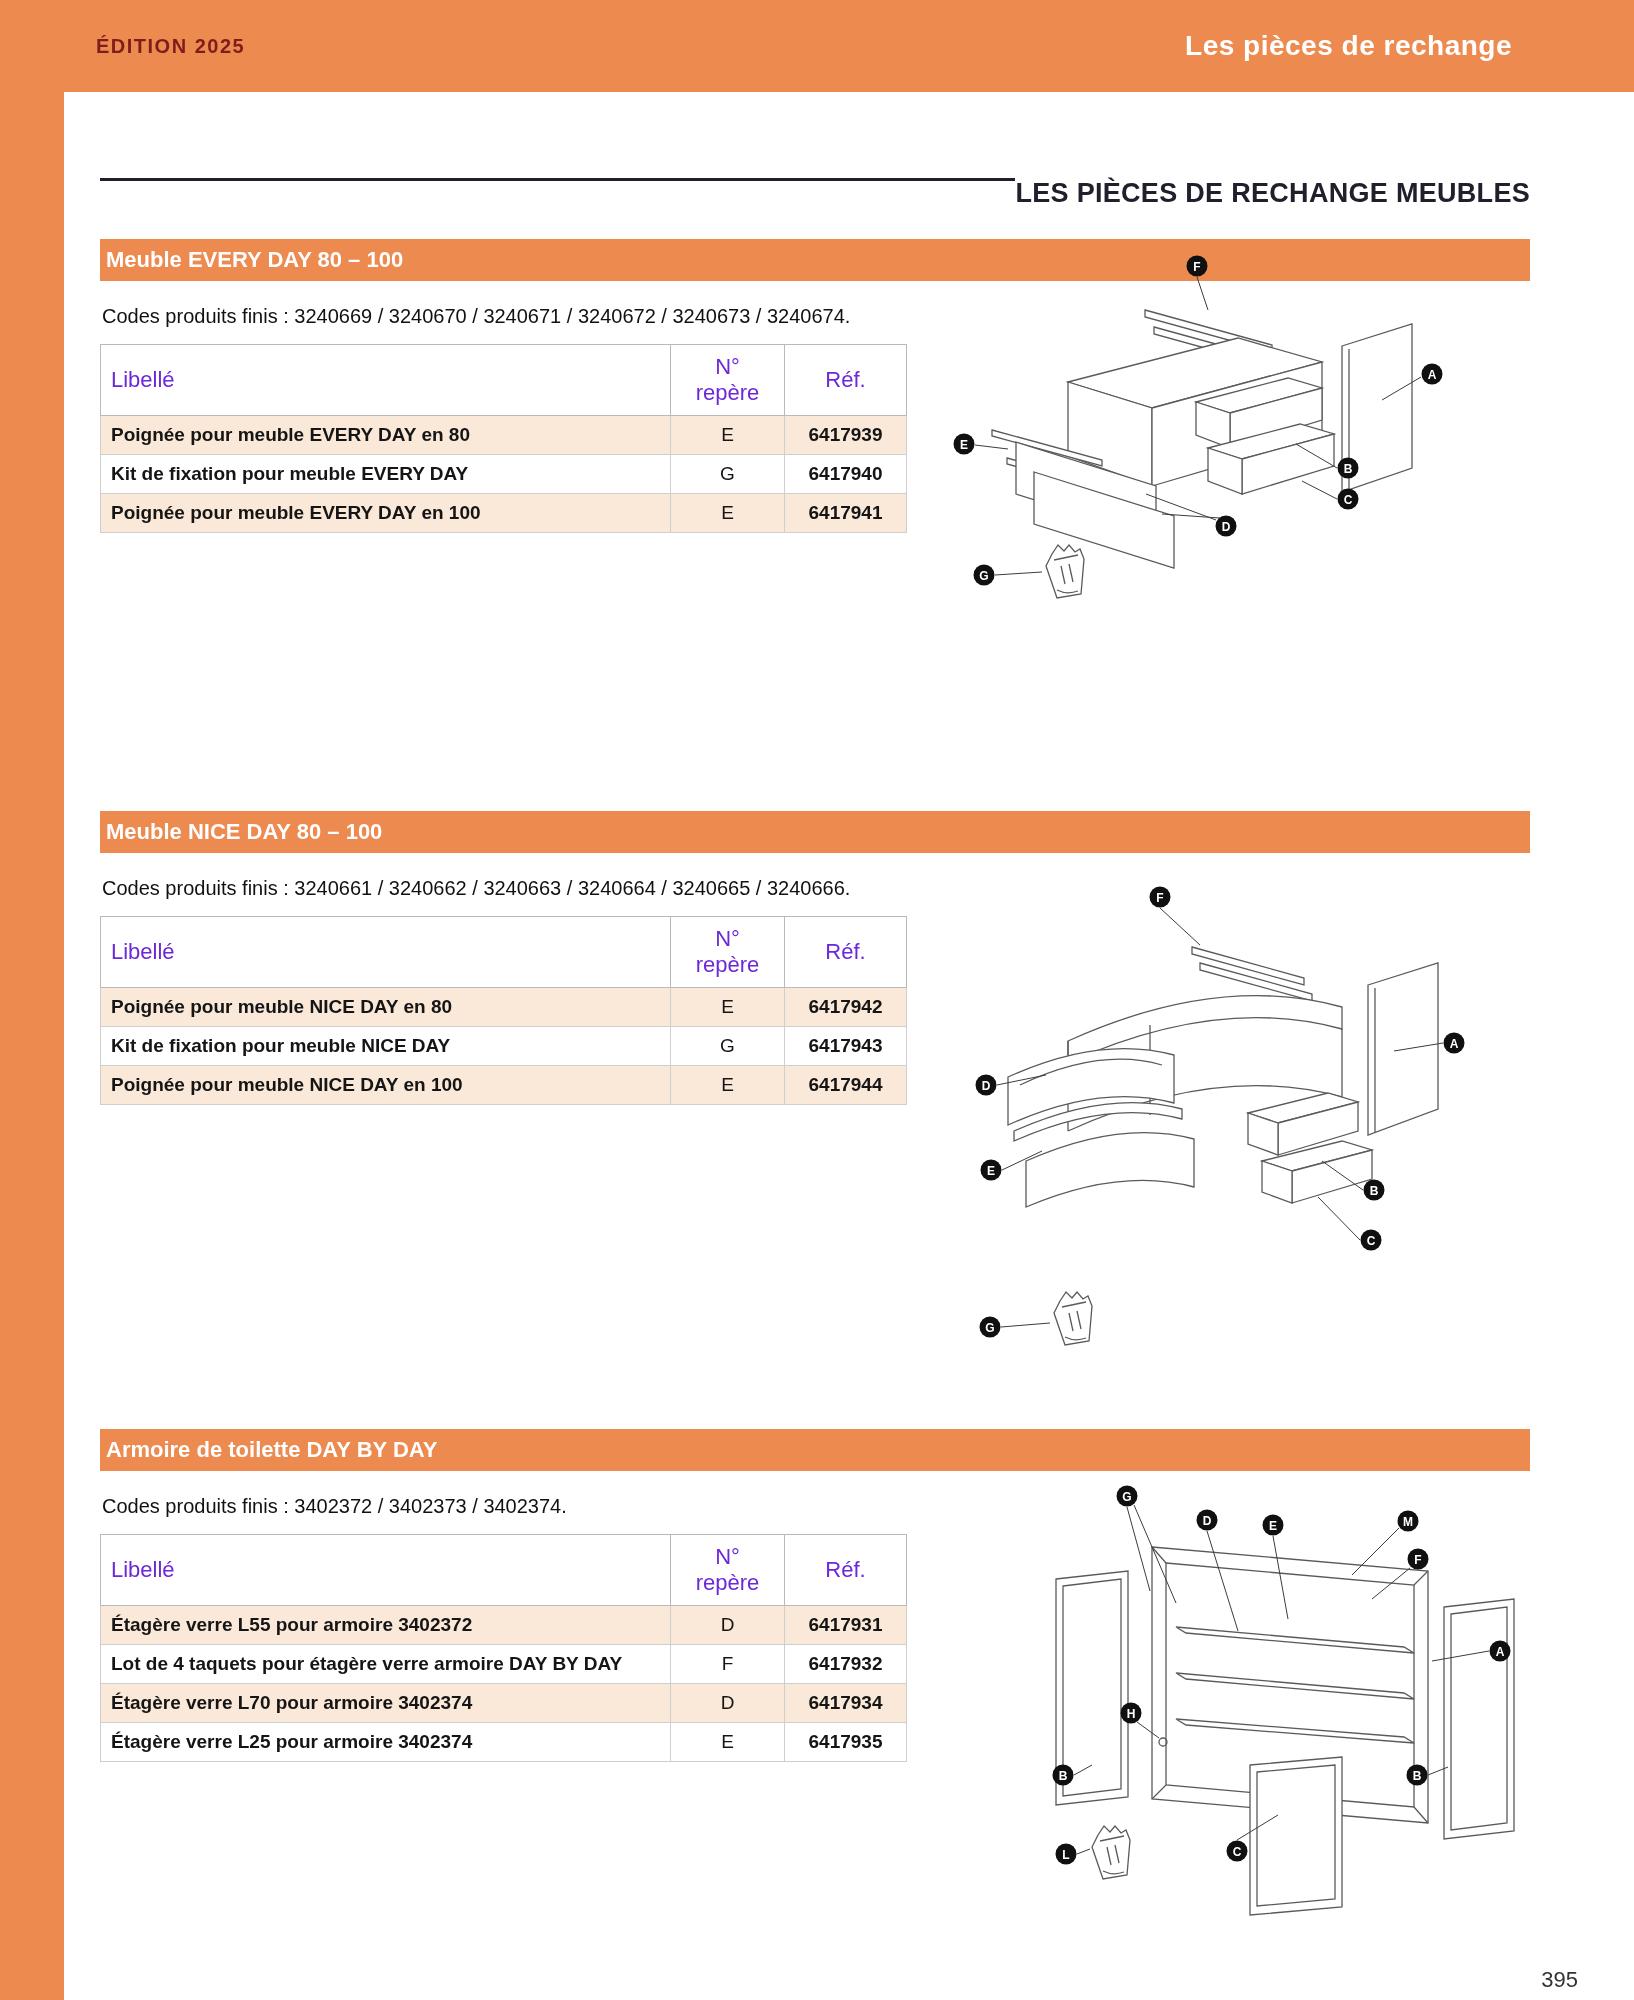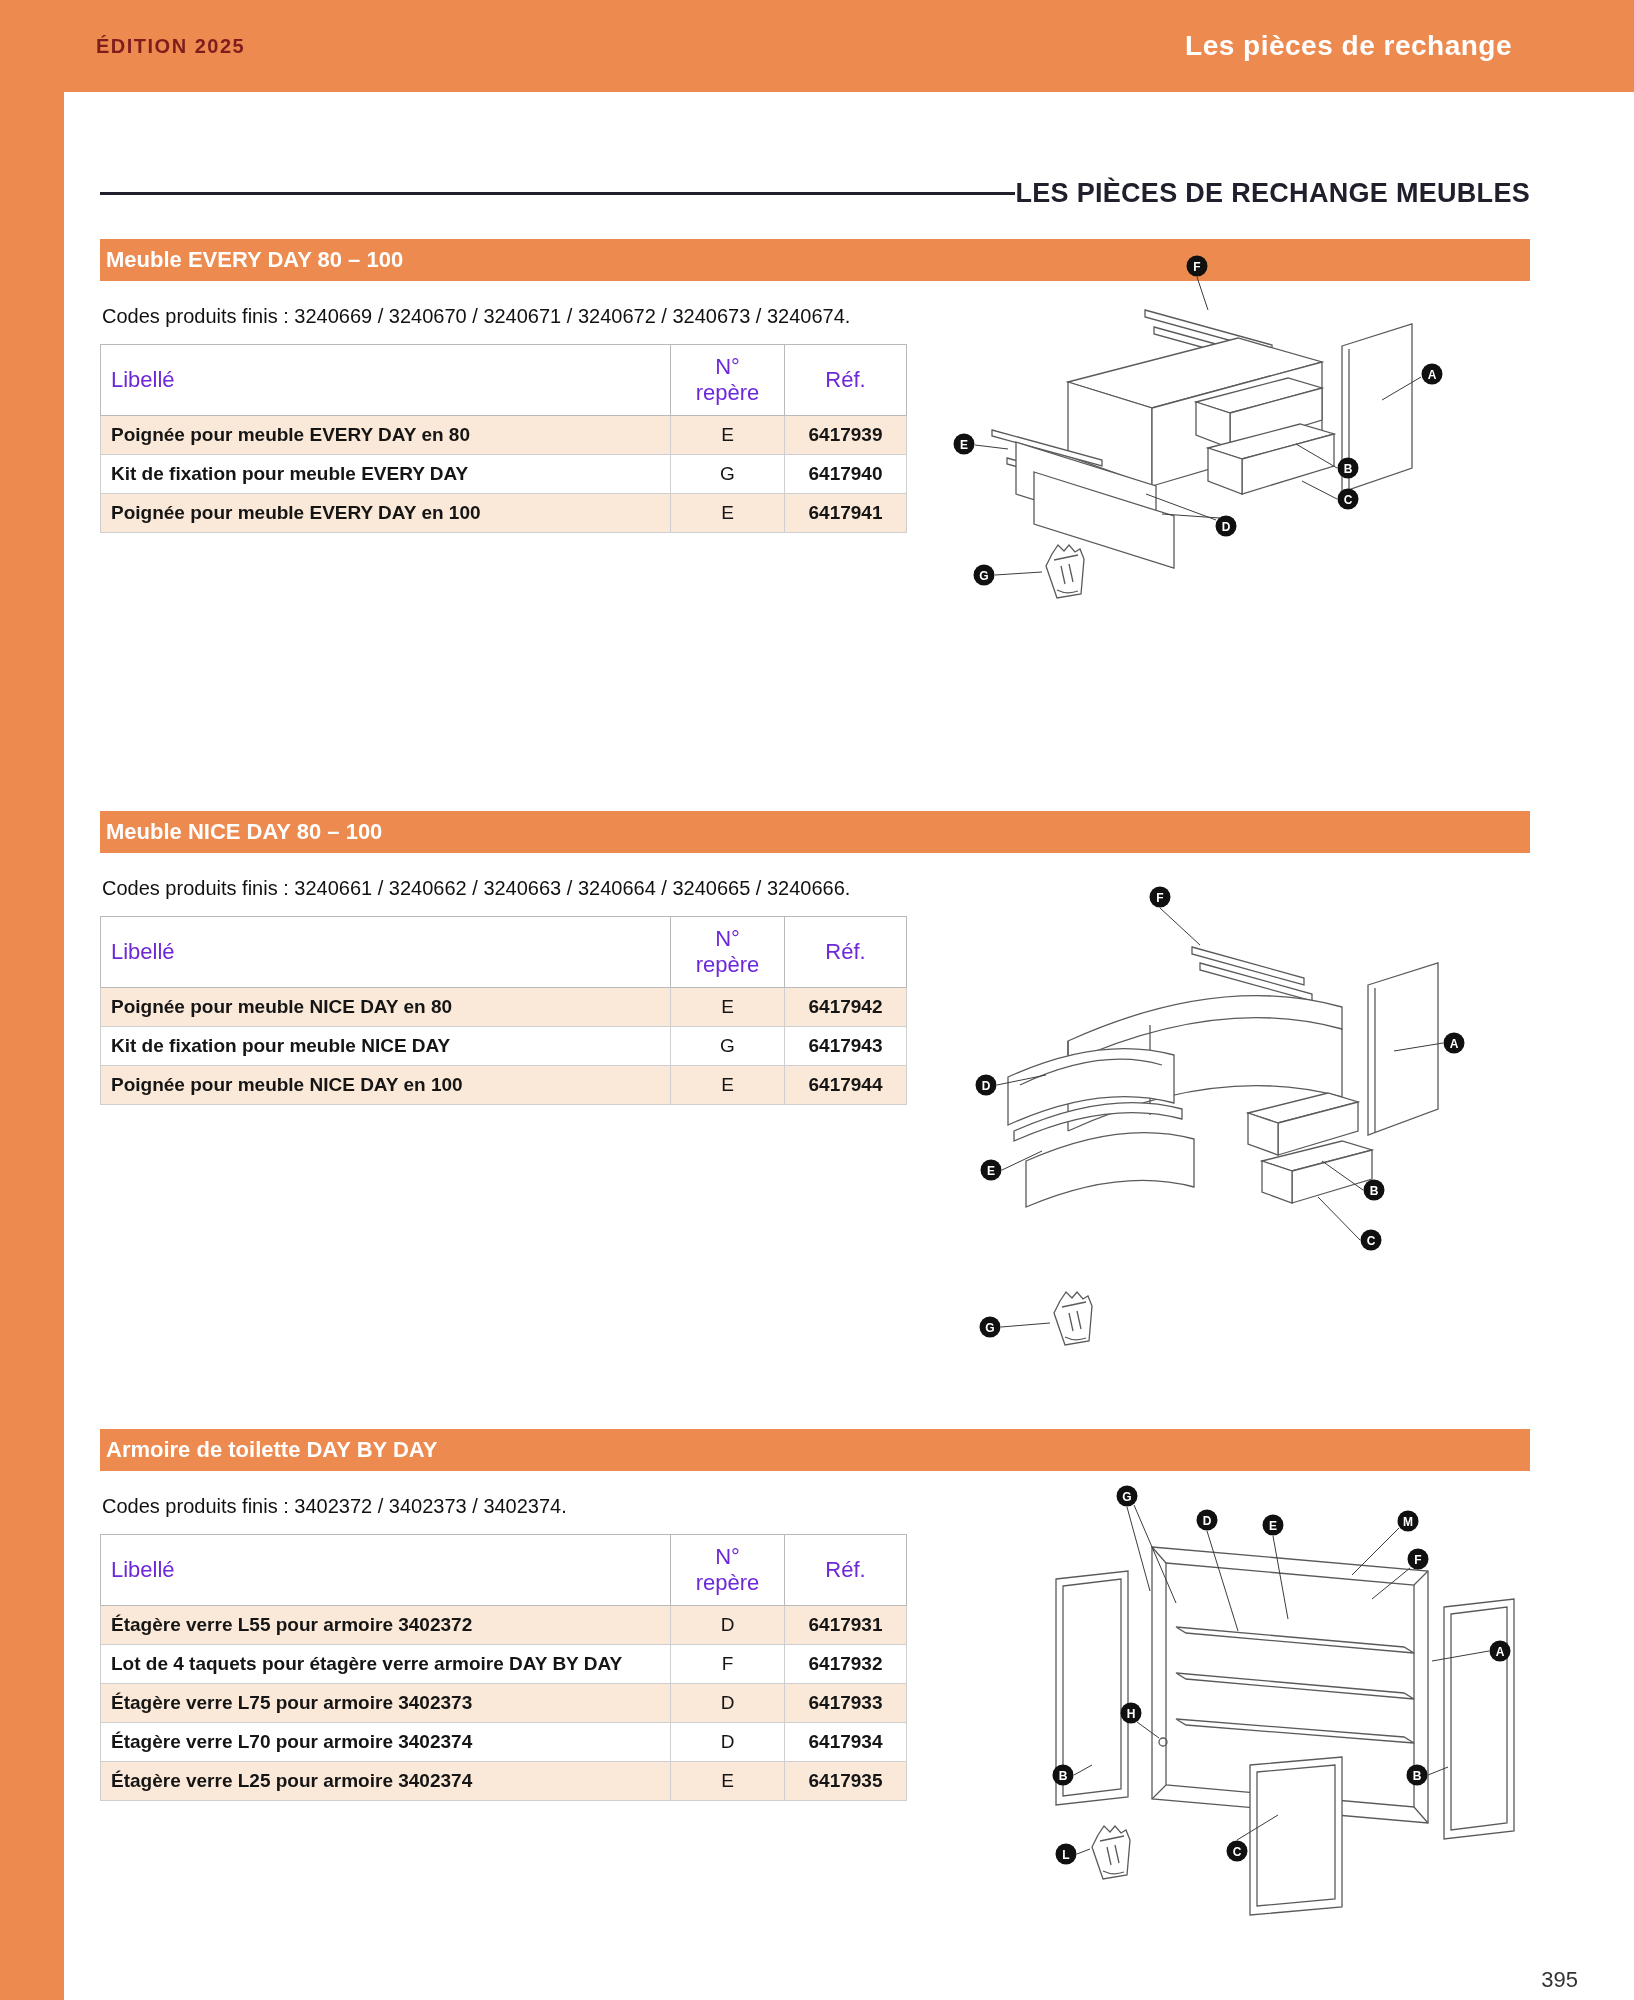--- a/index.html
+++ b/index.html
@@ -4,21 +4,21 @@
 <style>
   *{box-sizing:border-box;margin:0;padding:0}
   html,body{background:#ffffff}
   body{font-family:"Liberation Sans",sans-serif;color:#151515}
   .page{position:relative;width:1634px;height:2000px;background:#fff;overflow:hidden;margin:0 auto}
   .side-band{position:absolute;left:0;top:0;width:64px;height:100%;background:var(--orange,#EC8A4F)}
   .top-band{position:relative;height:92px;background:var(--orange,#EC8A4F);display:flex;align-items:center;justify-content:space-between;padding:0 122px 0 96px}
   .edition{color:#7f1d1d;font-weight:700;font-size:20px;letter-spacing:1.5px}
   .header-title{color:#fff;font-weight:700;font-size:28px;letter-spacing:.5px}
   .content{position:relative;padding:0 104px 0 100px}
-  .title-row{display:flex;align-items:center;margin-top:86px}
+  .title-row{display:flex;margin-top:86px}
   .title-rule{flex:1;height:3px;background:#20202c}
   h1.page-title{font-size:27px;font-weight:700;color:#20202c;letter-spacing:.3px;white-space:nowrap}
   section.block{position:relative;margin-top:30px}
   .s1{min-height:542px}.s2{min-height:588px}.s3{min-height:520px}
   .bar{height:42px;background:var(--orange,#EC8A4F);color:#fff;font-size:22px;font-weight:700;display:flex;align-items:center;padding-left:6px}
   .codes{margin:24px 0 16px 2px;font-size:20px;font-weight:500;color:#111}
   table.parts{border-collapse:collapse;width:806px;table-layout:fixed}
   .c-lib{width:570px}.c-rep{width:114px}.c-ref{width:122px}
   .parts th{background:#fff;border:1px solid #b9b9b9;font-weight:400;font-size:22px;color:#6d28d9;padding:9px 10px;text-align:left}
   .parts th.c-rep,.parts th.c-ref{text-align:center}
@@ -272,25 +272,20 @@
             <td class="lib">Étagère verre L55 pour armoire 3402372</td>
             <td class="rep">D</td>
             <td class="ref">6417931</td>
           </tr>
           <tr>
             <td class="lib">Lot de 4 taquets pour étagère verre armoire DAY BY DAY</td>
             <td class="rep">F</td>
             <td class="ref">6417932</td>
           </tr>
           <tr>
-            <td class="lib">Étagère verre L75 pour armoire 3402373</td>
-            <td class="rep">D</td>
-            <td class="ref">6417933</td>
-          </tr>
-          <tr>
             <td class="lib">Étagère verre L70 pour armoire 3402374</td>
             <td class="rep">D</td>
             <td class="ref">6417934</td>
           </tr>
           <tr>
             <td class="lib">Étagère verre L25 pour armoire 3402374</td>
             <td class="rep">E</td>
             <td class="ref">6417935</td>
           </tr>
         </tbody>

